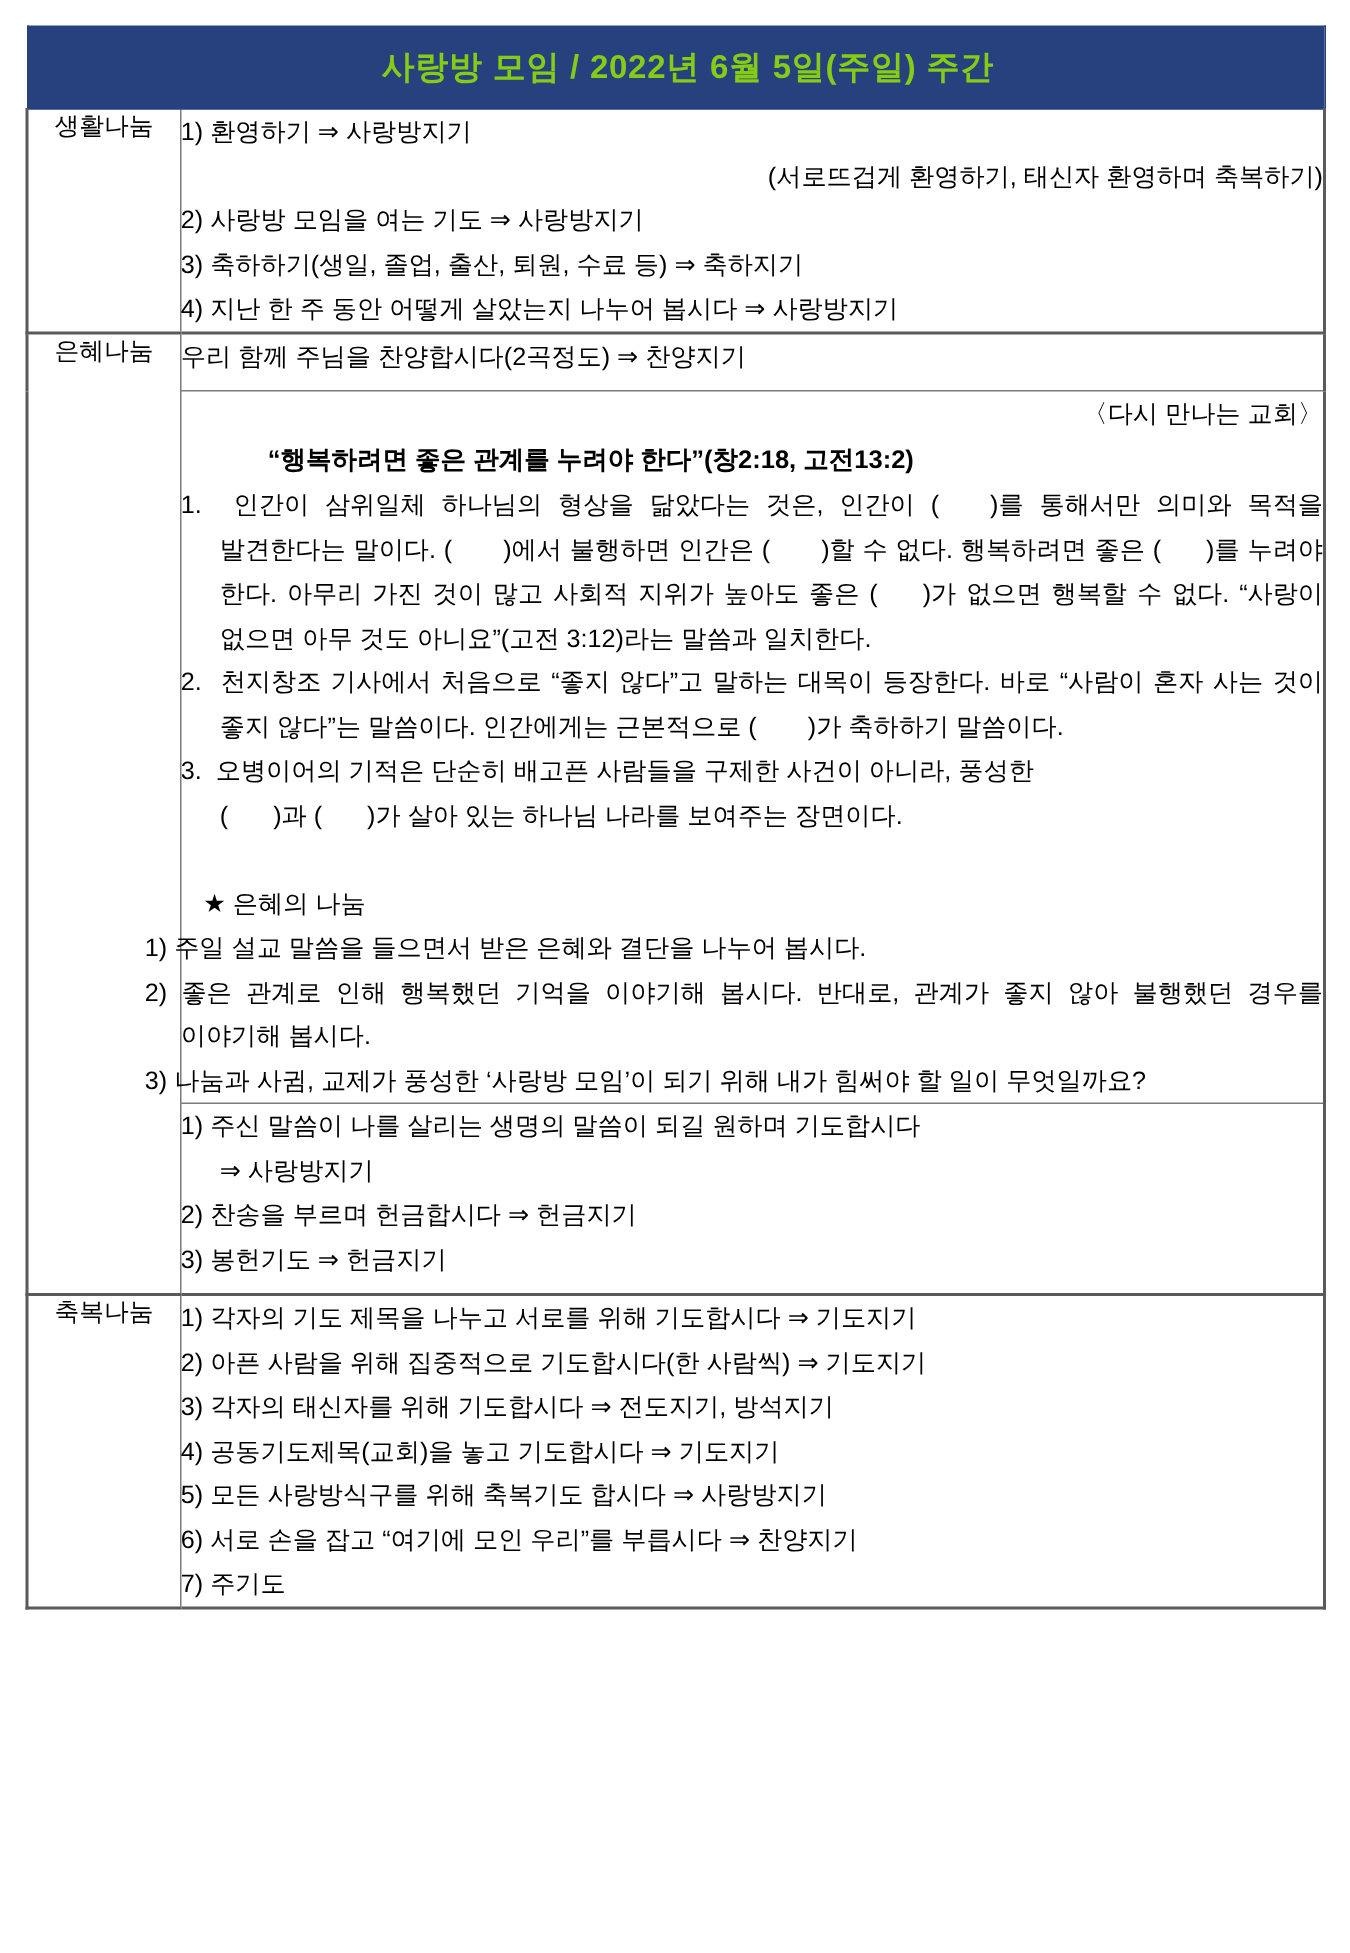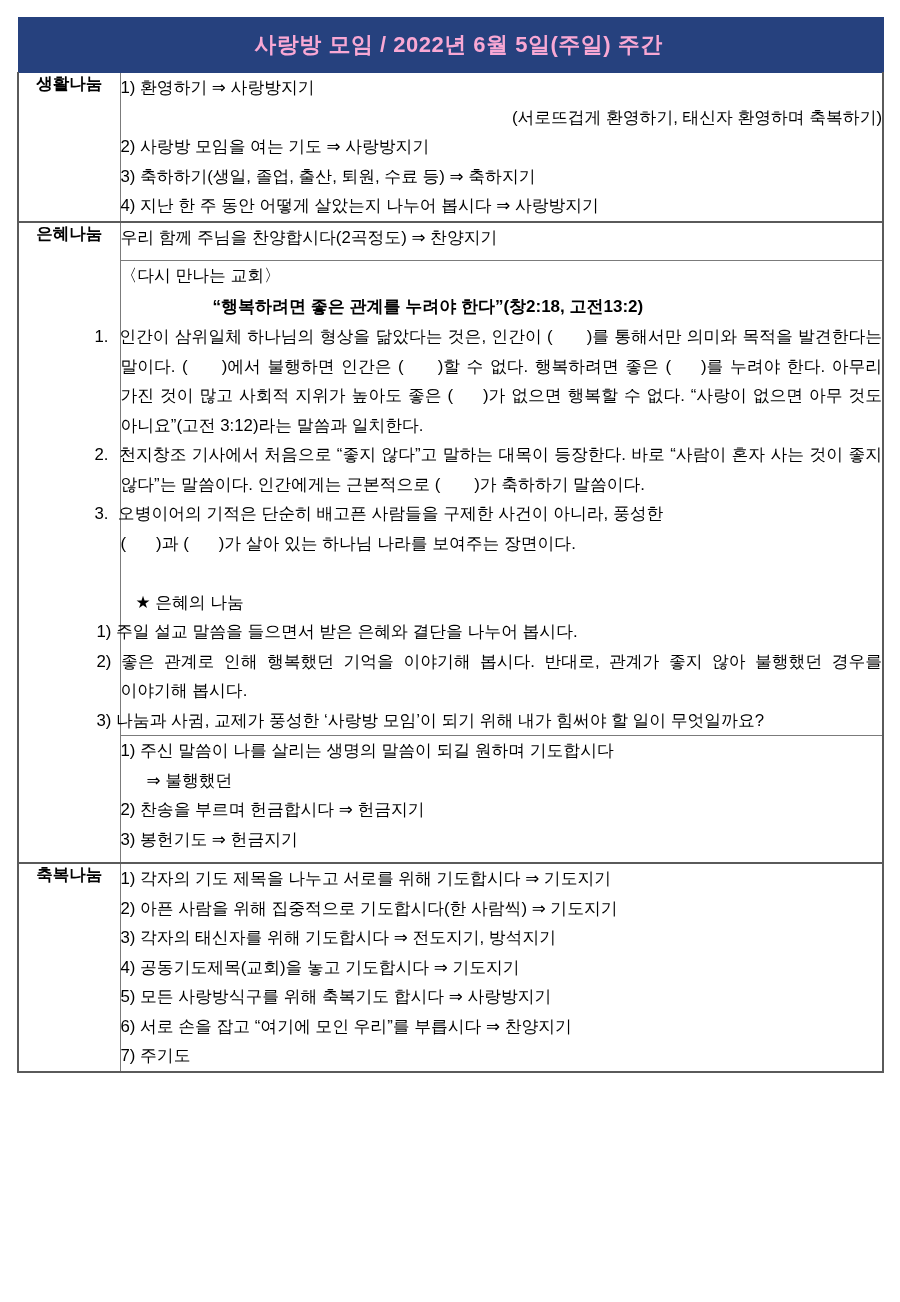--- a/index.html
+++ b/index.html
@@ -26,21 +26,21 @@
     width: 865px;
     border-collapse: collapse;
     table-layout: fixed;
   }
   table.bulletin td, table.bulletin th {
     border: 1px solid #7b7b7b;
     vertical-align: top;
     padding: 0;
   }
   .sect-bottom { border-bottom: 2px solid #5a5a5a !important; }
-  .frame-left { border-left: 2px solid #5a5a5a !important; font-weight: bold; }
+  .frame-left { border-left: 2px solid #5a5a5a !important; }
   .frame-right { border-right: 2px solid #5a5a5a !important; }
 
   .header-cell {
     background: #26417e;
     border: 1px solid #26417e !important;
     height: 54px;
     text-align: center;
     vertical-align: middle;
     padding: 0;
   }
@@ -70,65 +70,66 @@
 
   .line { white-space: nowrap; }
   .line.indent1 { padding-left: 22px; text-align: right; }
   .line.indent-arrow { padding-left: 26px; }
 
   
   .li {
     display: block;
     text-indent: -24px;
   }
-  .li.num { text-indent: -26px; }
+  .li.num { padding-left: 26px; text-indent: -26px; }
 
   .just {
     text-align: justify;
     text-justify: inter-character;
     text-align-last: left;
     word-break: keep-all;
   }
   .just2 {
     text-align: justify;
     text-justify: inter-character;
     word-break: keep-all;
   }
 
   .sermon-head {
+    padding-left: 72px;
     font-size: 16.8px;
     line-height: 30px;
+    text-align: right;
   }
   .sermon-title {
     padding-left: 58px;
     font-size: 17px;
     font-weight: bold;
     line-height: 31px;
     white-space: nowrap;
-    margin-left: 34px;
   }
   .blank { display: inline-block; width: 34px; }
   .blank-sm { display: inline-block; width: 30px; }
   .gap { display: inline-block; height: 16px; }
   .star-line { padding-left: 15px; }
 </style>
 </head>
 <body>
 
 <div class="page">
   <table class="bulletin">
     <colgroup>
       <col style="width:102px">
       <col style="width:763px">
     </colgroup>
     <tbody>
 
       <tr>
         <td class="header-cell" colspan="2" style="background: rgb(38, 65, 126); border-color: rgb(38, 65, 126);">
-          <div class="header-title" style="color: #f9a8d4; padding-left: 16px;">사랑방 모임 / 2022년 6월 5일(주일) 주간</div>
+          <div class="header-title" style="color: #84cc16; padding-left: 16px;">사랑방 모임 / 2022년 6월 5일(주일) 주간</div>
         </td>
       </tr>
 
       <tr>
         <td class="label-cell frame-left sect-bottom">
           <span>생활나눔</span>
         </td>
         <td class="content-cell frame-right sect-bottom">
           <div class="line">1) 환영하기 ⇒ 사랑방지기</div>
           <div class="line indent1">(서로뜨겁게 환영하기, 태신자 환영하며 축복하기)</div>
@@ -177,21 +178,21 @@
           <div class="line star-line">★ 은혜의 나눔</div>
           <div class="li">1) 주일 설교 말씀을 들으면서 받은 은혜와 결단을 나누어 봅시다.</div>
           <div class="li just2">2) 좋은 관계로 인해 행복했던 기억을 이야기해 봅시다. 반대로, 관계가 좋지 않아 불행했던 경우를 이야기해 봅시다.</div>
           <div class="li just2">3) 나눔과 사귐, 교제가 풍성한 ‘사랑방 모임’이 되기 위해 내가 힘써야 할 일이 무엇일까요?</div>
         </td>
       </tr>
 
       <tr>
         <td class="content-cell tight frame-right sect-bottom">
           <div class="line">1) 주신 말씀이 나를 살리는 생명의 말씀이 되길 원하며 기도합시다</div>
-          <div class="line indent-arrow">⇒ 불행했던</div>
+          <div class="line indent-arrow">⇒ 사랑방지기</div>
           <div class="line">2) 찬송을 부르며 헌금합시다 ⇒ 헌금지기</div>
           <div class="line">3) 봉헌기도 ⇒ 헌금지기</div>
         </td>
       </tr>
 
       <tr>
         <td class="label-cell frame-left sect-bottom">
           <span>축복나눔</span>
         </td>
         <td class="content-cell frame-right sect-bottom">

